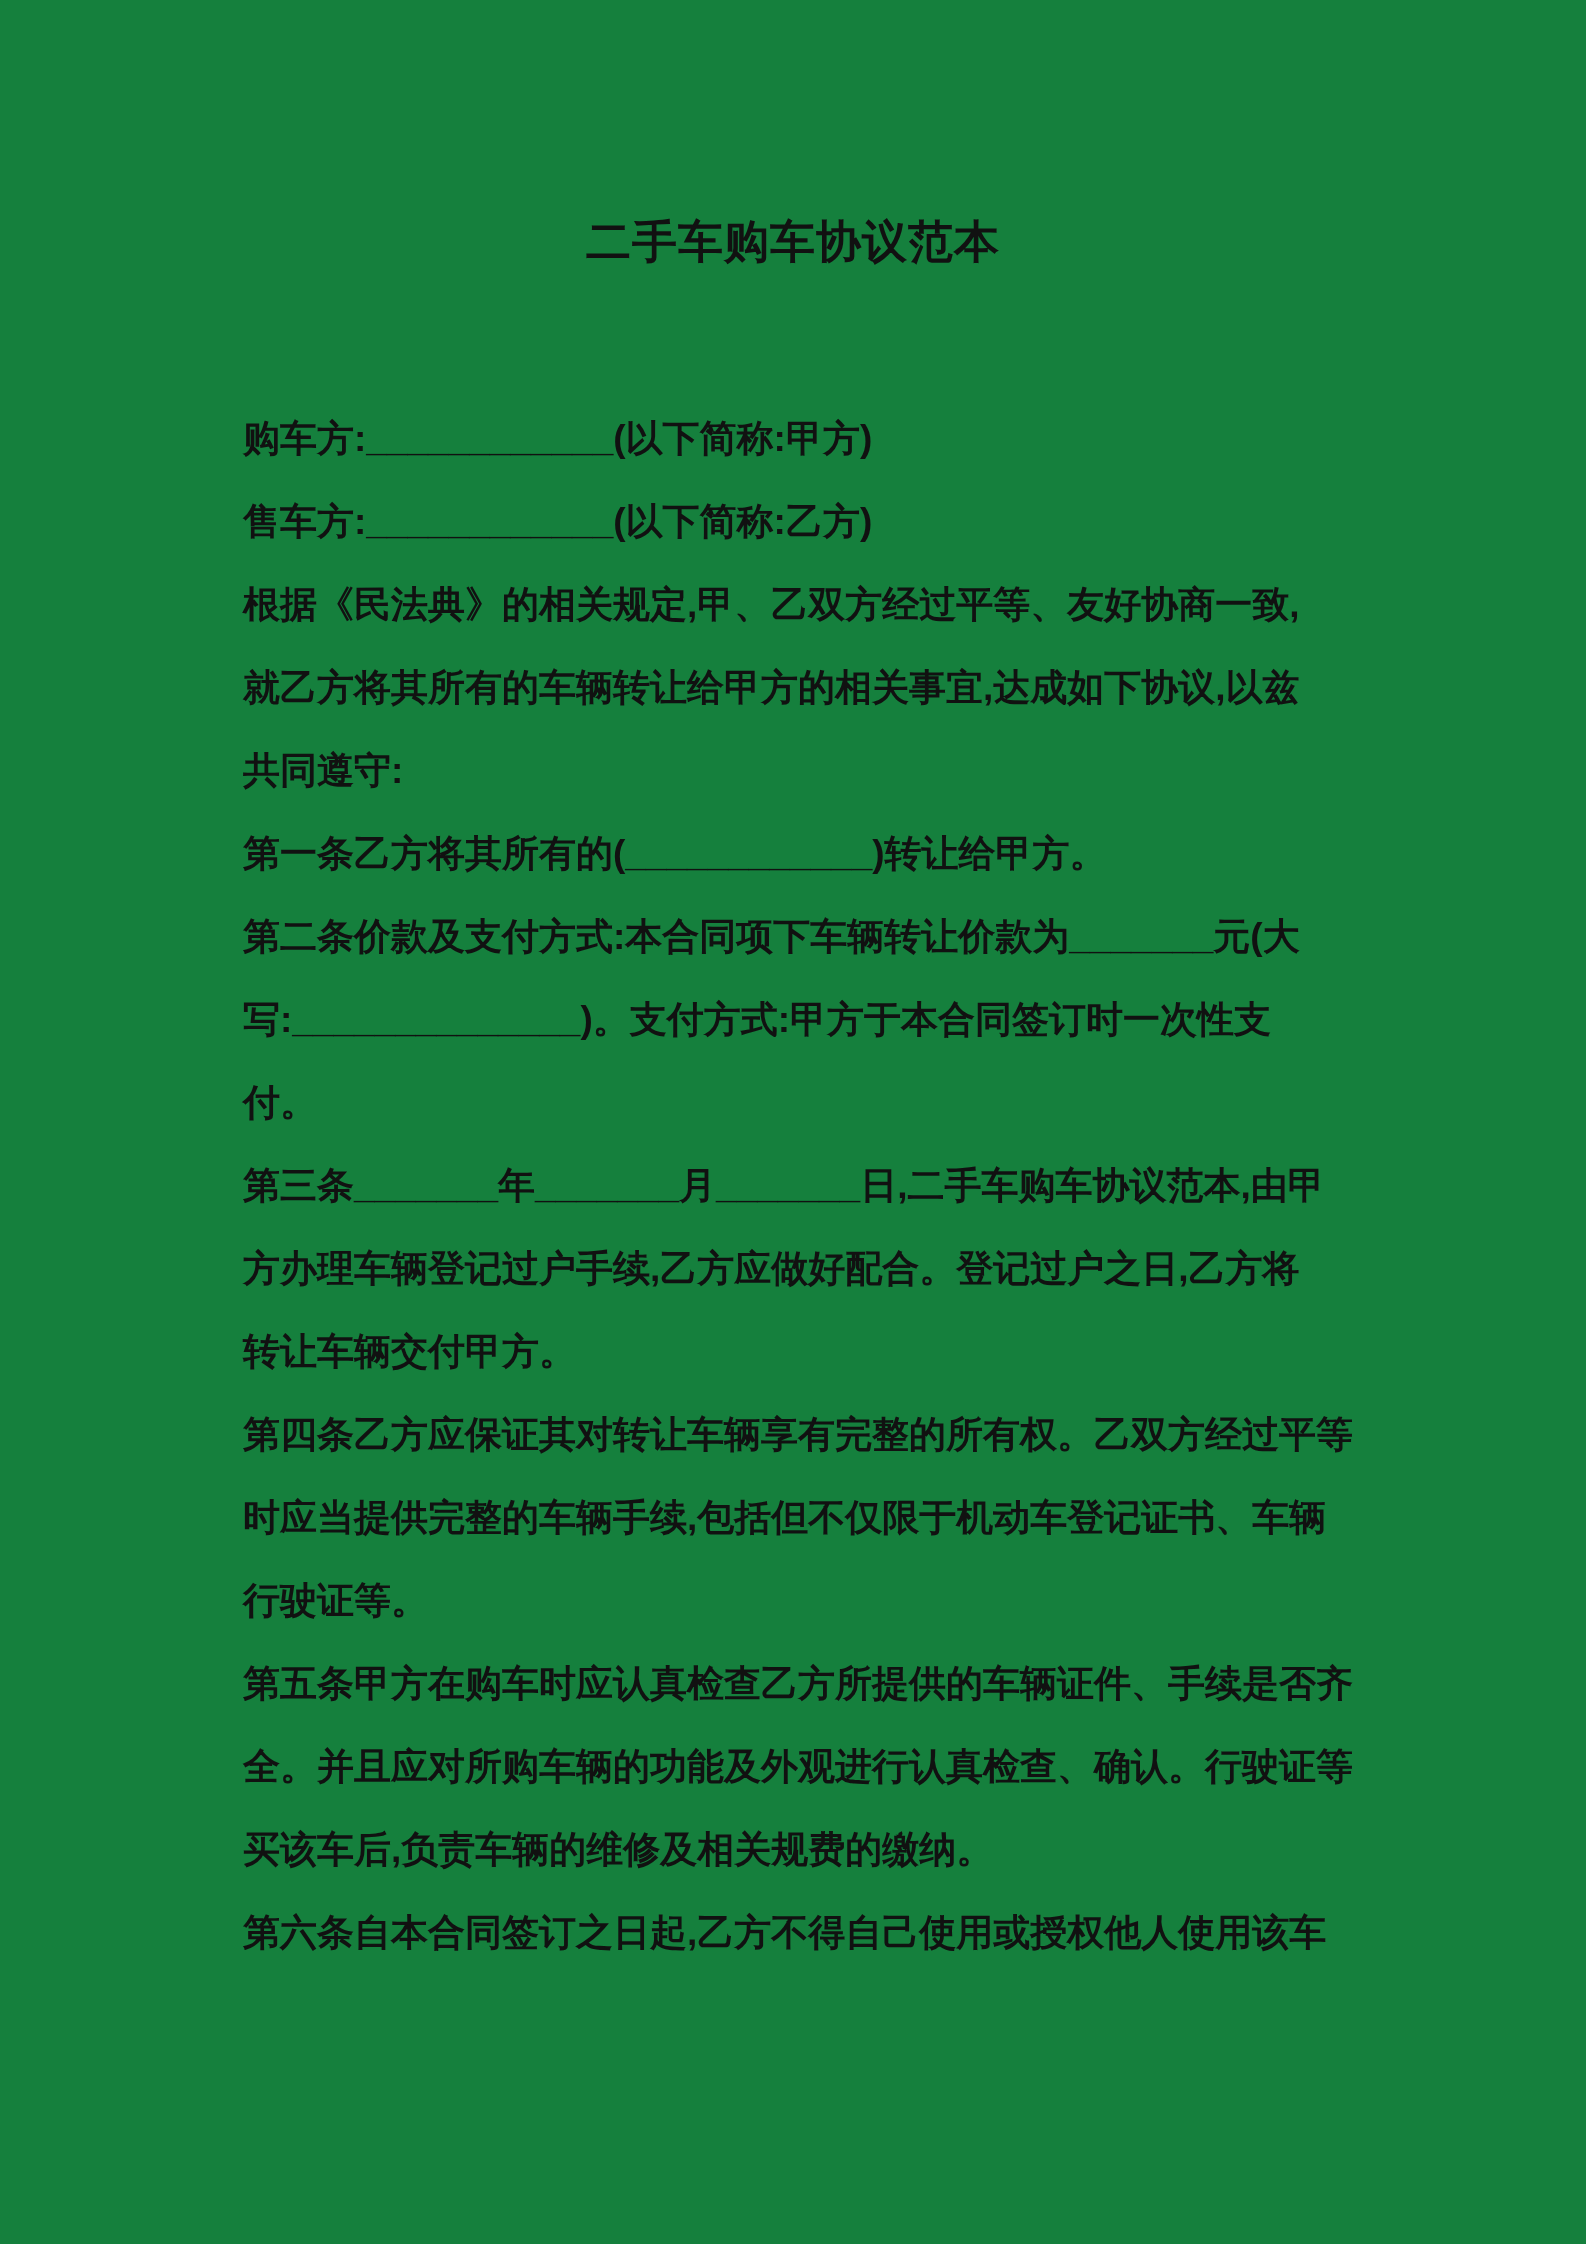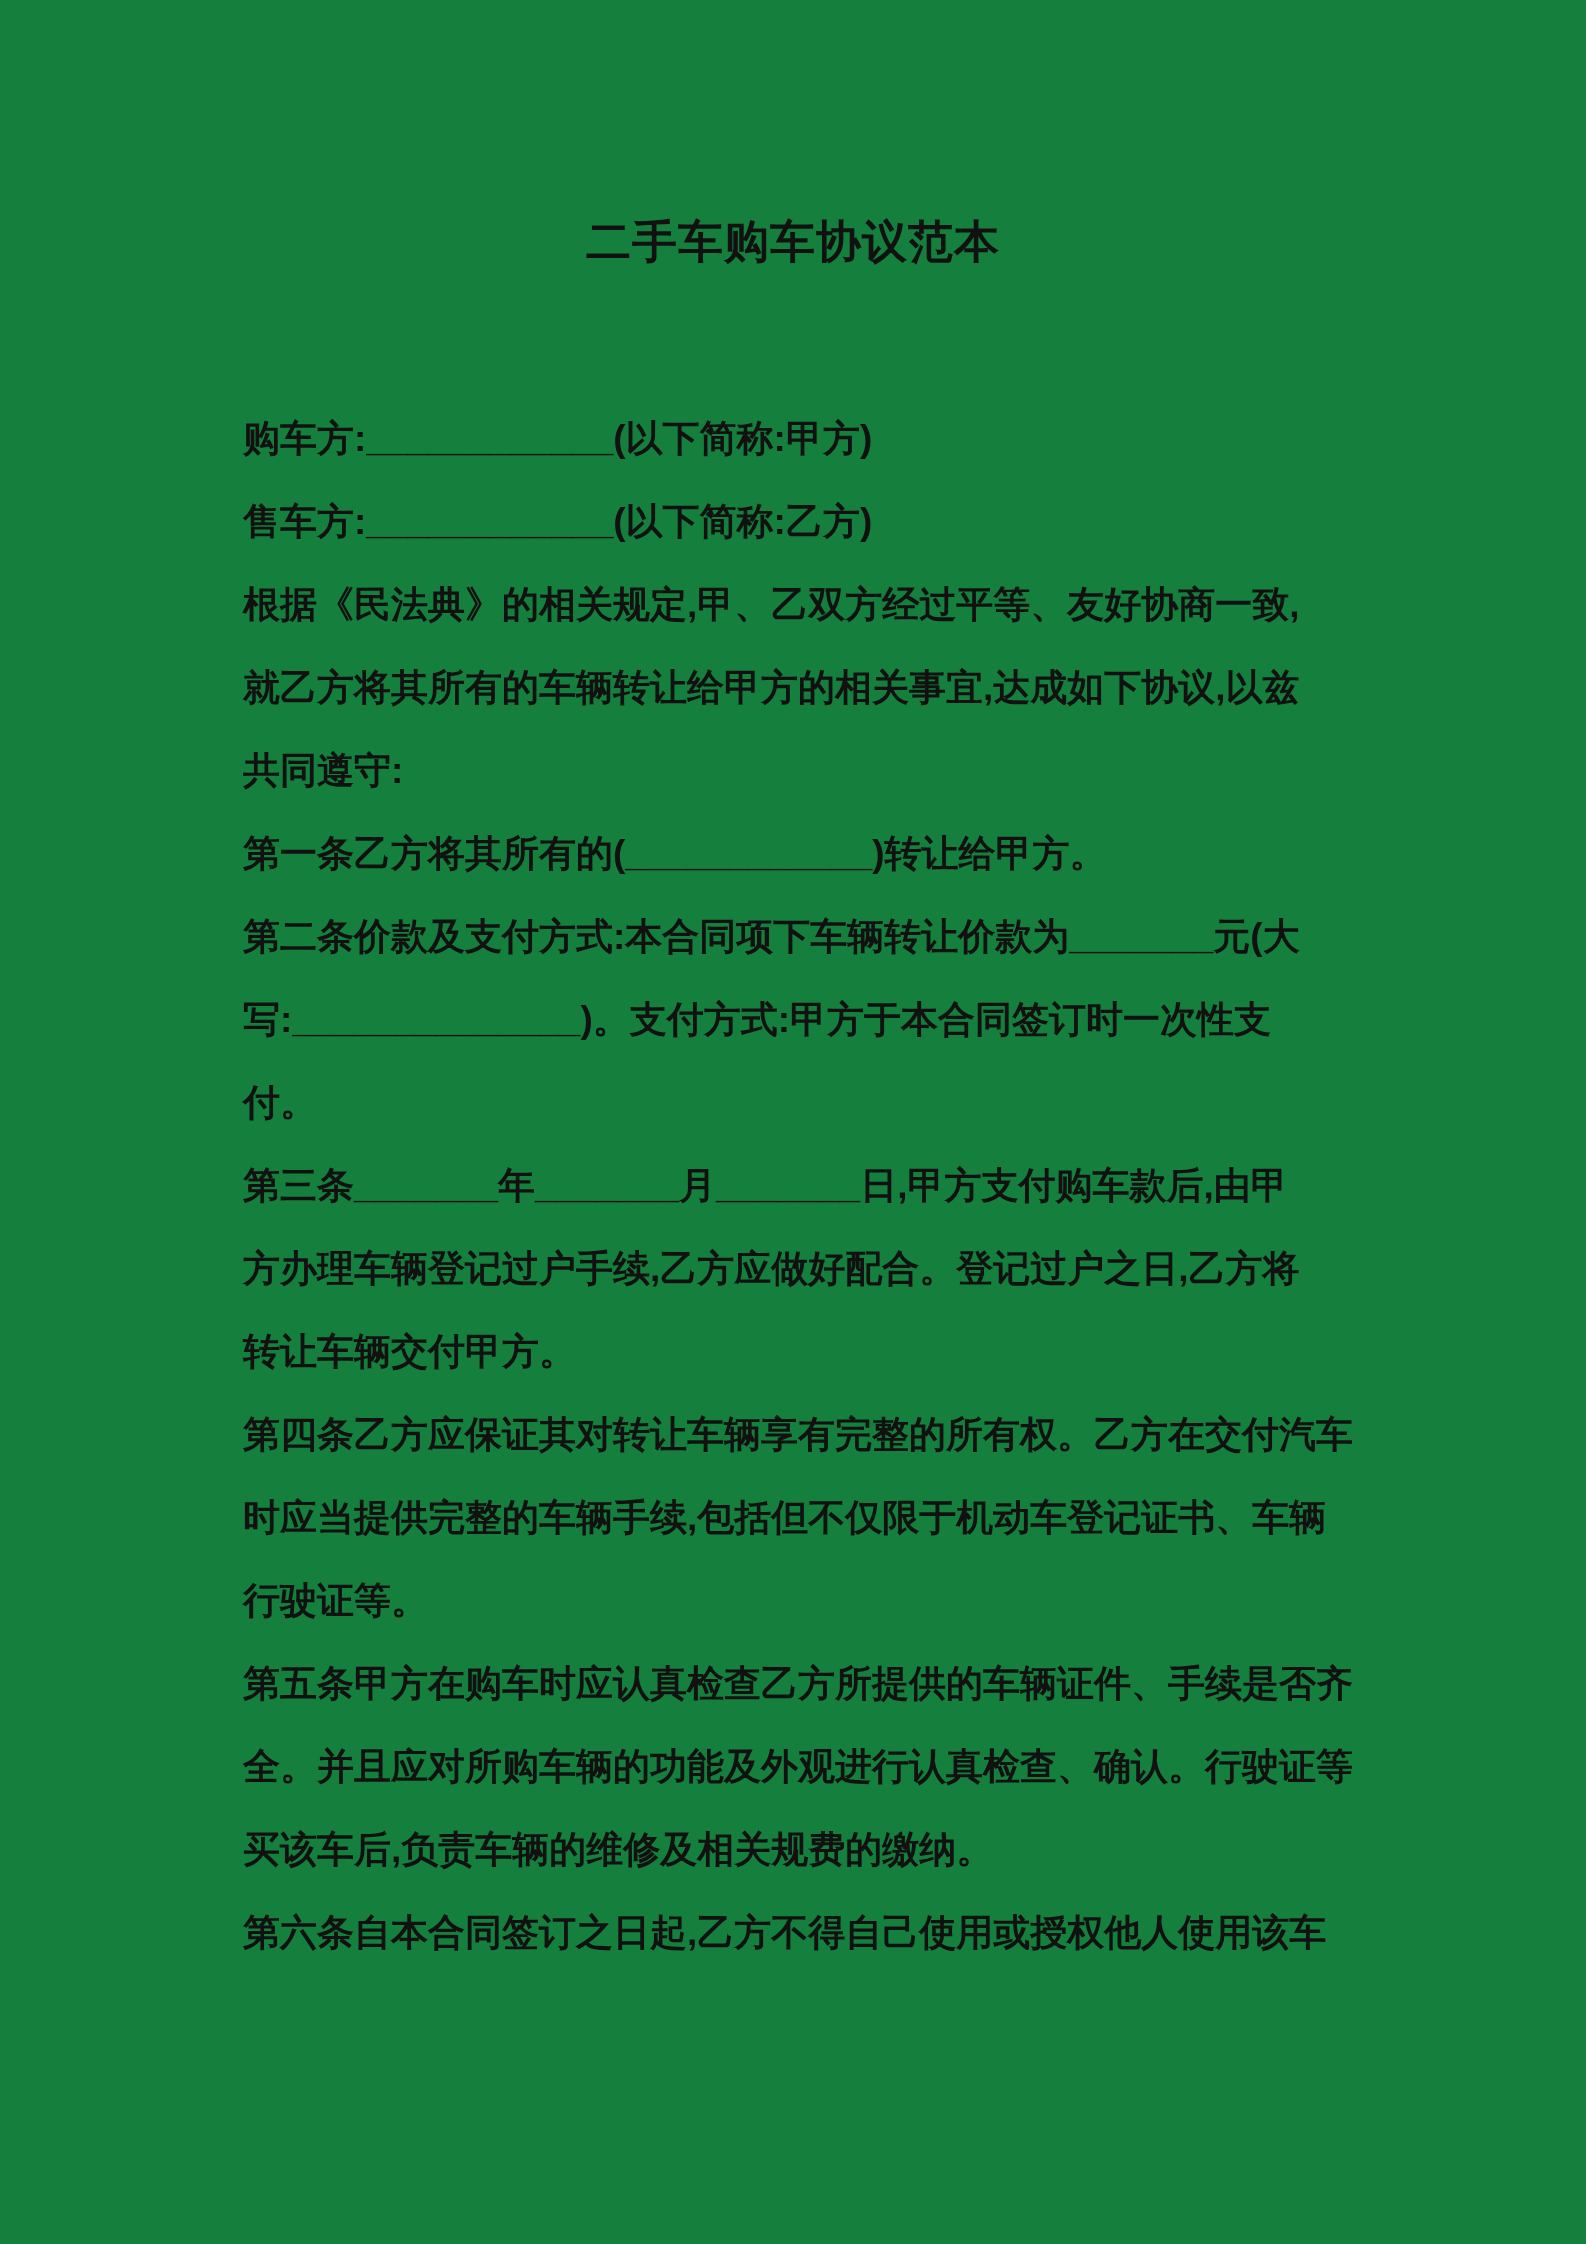--- a/index.html
+++ b/index.html
@@ -53,24 +53,24 @@
   <div class="doc-body">
     <div class="doc-line">购车方:____________(以下简称:甲方)</div>
     <div class="doc-line">售车方:____________(以下简称:乙方)</div>
     <div class="doc-line">根据《民法典》的相关规定,甲、乙双方经过平等、友好协商一致,</div>
     <div class="doc-line">就乙方将其所有的车辆转让给甲方的相关事宜,达成如下协议,以兹</div>
     <div class="doc-line">共同遵守:</div>
     <div class="doc-line">第一条乙方将其所有的(____________)转让给甲方。</div>
     <div class="doc-line">第二条价款及支付方式:本合同项下车辆转让价款为_______元(大</div>
     <div class="doc-line">写:______________)。支付方式:甲方于本合同签订时一次性支</div>
     <div class="doc-line">付。</div>
-    <div class="doc-line">第三条_______年_______月_______日,甲方支付购车款后,由甲</div>
+    <div class="doc-line">第三条_______年_______月_______日,二手车购车协议范本,由甲</div>
     <div class="doc-line">方办理车辆登记过户手续,乙方应做好配合。登记过户之日,乙方将</div>
     <div class="doc-line">转让车辆交付甲方。</div>
-    <div class="doc-line">第四条乙方应保证其对转让车辆享有完整的所有权。乙方在交付汽车</div>
+    <div class="doc-line">第四条乙方应保证其对转让车辆享有完整的所有权。乙双方经过平等</div>
     <div class="doc-line">时应当提供完整的车辆手续,包括但不仅限于机动车登记证书、车辆</div>
     <div class="doc-line">行驶证等。</div>
     <div class="doc-line">第五条甲方在购车时应认真检查乙方所提供的车辆证件、手续是否齐</div>
     <div class="doc-line">全。并且应对所购车辆的功能及外观进行认真检查、确认。行驶证等</div>
     <div class="doc-line">买该车后,负责车辆的维修及相关规费的缴纳。</div>
     <div class="doc-line">第六条自本合同签订之日起,乙方不得自己使用或授权他人使用该车</div>
   </div>
 
 </div>
 

